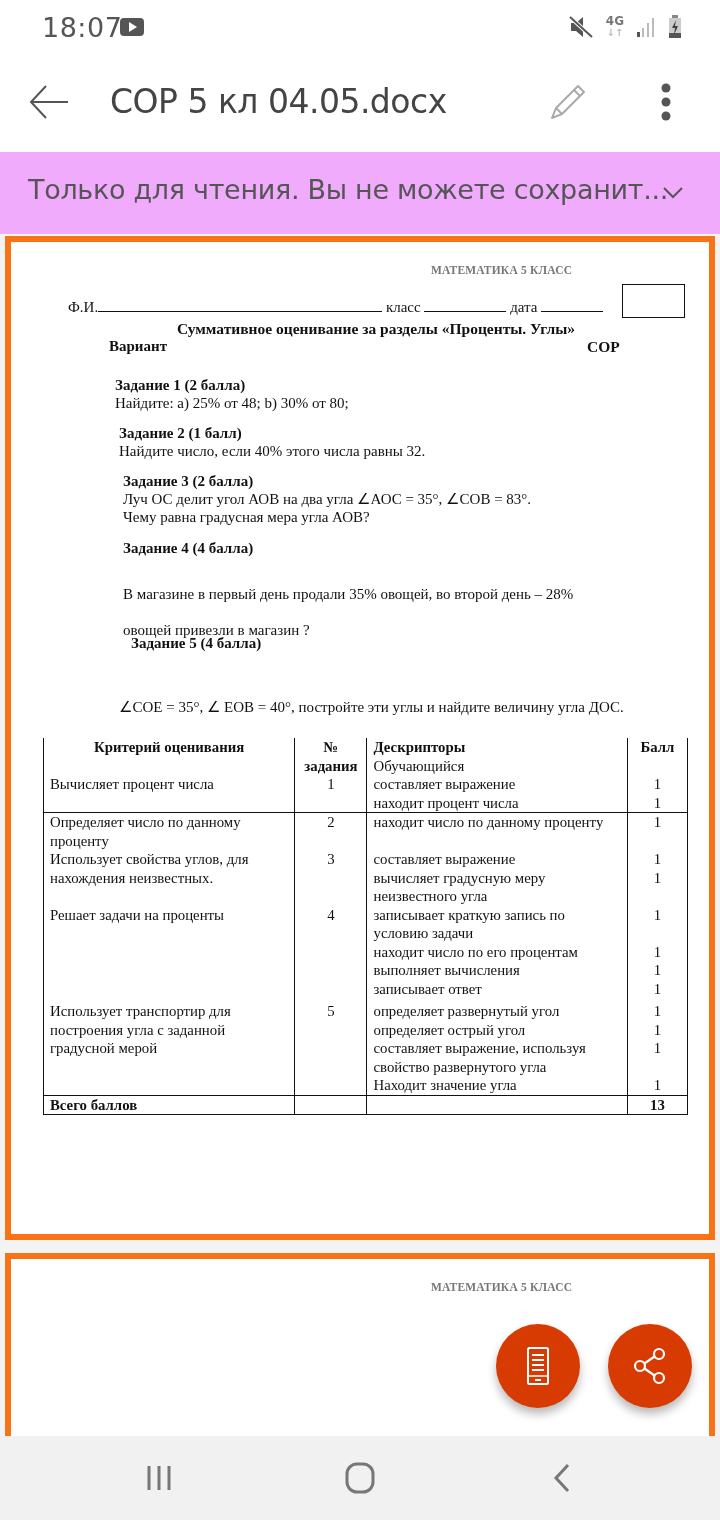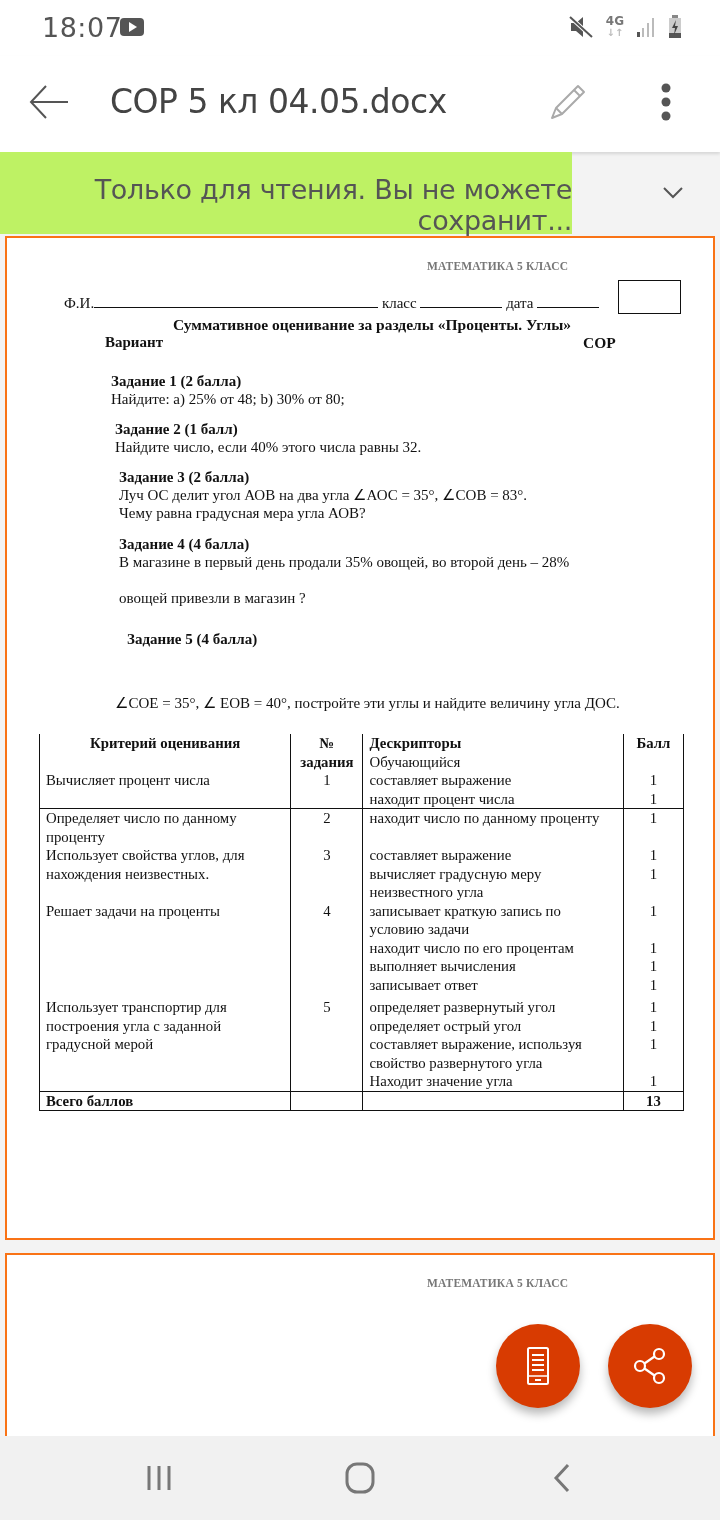--- a/index.html
+++ b/index.html
@@ -16,26 +16,26 @@
   .sb-4g small { display: block; font-size: 10px; color: #bbb; }
 
   
   .appbar { position: absolute; left: 0; top: 56px; width: 720px; height: 96px; background: #ffffff; box-shadow: 0 2px 3px rgba(0,0,0,0.12); }
   .back-btn { position: absolute; left: 26px; top: 24px; width: 48px; height: 48px; cursor: pointer; }
   .app-title { position: absolute; left: 110px; top: 26px; font-size: 33px; color: #444; font-family: "DejaVu Sans", sans-serif; letter-spacing: -0.5px; }
   .edit-btn { position: absolute; left: 546px; top: 24px; width: 44px; height: 44px; cursor: pointer; }
   .more-btn { position: absolute; left: 650px; top: 24px; width: 32px; height: 48px; cursor: pointer; }
 
   
-  .banner { position: absolute; left: 0; top: 152px; width: 572px; height: 82px; background: #bef264; text-align: right; }
+  .banner { position: absolute; left: 0; top: 152px; width: 720px; height: 82px; background: #f0abfc; }
   .banner-text { position: absolute; left: 28px; top: 22px; font-size: 27px; color: #555; font-family: "DejaVu Sans", sans-serif; letter-spacing: -0.3px; }
   .banner-chev { position: absolute; left: 660px; top: 28px; width: 26px; height: 26px; cursor: pointer; }
 
   
-  .page { position: absolute; left: 5px; width: 710px; background: #fff; border: 2px solid #f97316; }
+  .page { position: absolute; left: 5px; width: 710px; background: #fff; border: 6px solid #f97316; }
   .page1 { top: 236px; height: 1004px; }
   .page2 { top: 1253px; height: 200px; }
 
   .doc { font-family: "Liberation Serif", serif; color: #111; font-size: 15px; }
   .hdr-subj { position: absolute; font-family: "Liberation Serif", serif; font-weight: bold; font-size: 11.5px; color: #777; letter-spacing: 0.2px; }
 
   .fio-line { position: absolute; left: 57px; top: 56px; font-size: 15px; white-space: nowrap; }
   .u { display: inline-block; border-bottom: 1px solid #111; height: 14px; vertical-align: baseline; }
   .score-box { position: absolute; left: 611px; top: 42px; width: 63px; height: 34px; border: 1.5px solid #111; }
 
@@ -158,21 +158,21 @@
   </div>
 
   <div class="task" style="left:112px; top:230px;">
     <b>Задание 3 (2 балла)</b><br>
     <span>Луч ОС делит угол АОВ на два угла   ∠АОС = 35°, ∠СОВ = 83°.</span><br>
     <span>Чему равна  градусная мера угла АОВ?</span>
   </div>
 
   <div class="task" style="left:112px; top:297px;">
     <b>Задание 4 (4 балла)</b>
-    <div style="margin-top:0;">
+    <div style="margin-top:28px;">
       <span>В магазине в первый день продали 35% овощей, во второй день – 28%</span><br>
       <br>
       <span>овощей привезли в магазин ?</span>
     </div>
   </div>
 
   <div class="task" style="left:120px; top:392px;">
     <b>Задание 5 (4 балла)</b>
   </div>
   <div class="task" style="left:108px; top:420px;">

